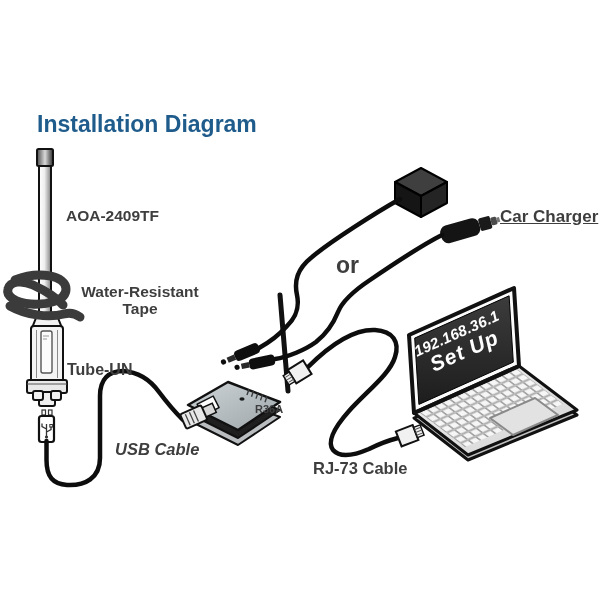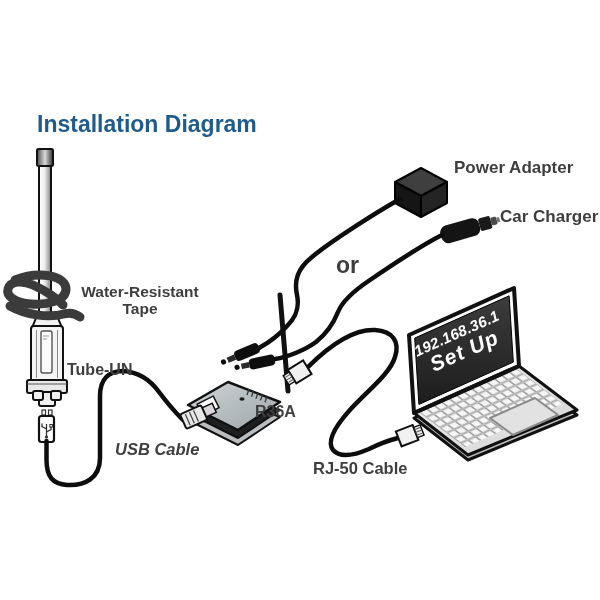--- a/index.html
+++ b/index.html
@@ -5,24 +5,24 @@
   html,body{margin:0;padding:0;background:#fff;}
   #stage{position:relative;width:600px;height:600px;background:#ffffff;overflow:hidden;
          font-family:"Liberation Sans",sans-serif;}
   #scene{position:absolute;left:0;top:0;}
   .lbl{position:absolute;font-weight:bold;color:#3e3e3e;white-space:nowrap;}
   .title{position:absolute;left:37px;top:111px;font-size:23px;font-weight:bold;color:#1f5c8c;}
   .lbl-aoa{left:66px;top:207px;font-size:15.5px;}
   .lbl-water{left:76px;top:284px;width:128px;font-size:15.5px;line-height:1.08;text-align:center;white-space:normal;}
   .lbl-tube{left:67px;top:349px;font-size:16px;margin-top:12px;}
   .lbl-usb{left:115px;top:440px;font-size:16.5px;font-style:italic;}
-  .lbl-r36a{left:255px;top:403px;font-size:16px;}
+  .lbl-r36a{left:255px;top:403px;font-size:11px;}
   .lbl-or{left:336px;top:252px;font-size:23px;}
   .lbl-power{left:454px;top:158px;font-size:17px;}
-  .lbl-car{left:500px;top:207px;font-size:17px;}
+  .lbl-car{left:500px;top:207px;font-size:17px;text-decoration:underline;}
   .lbl-rj45{left:313px;top:459px;font-size:16.5px;}
   .screen-text{position:absolute;left:407px;top:324px;width:114px;height:52px;
     transform:rotate(-24deg);color:#ffffff;font-weight:bold;font-style:italic;
     text-align:center;line-height:1.05;}
   .screen-text .l1{font-size:15px;letter-spacing:.3px;}
   .screen-text .l2{font-size:21px;letter-spacing:1px;}
 </style>
 </head>
 <body>
 
@@ -165,26 +165,26 @@
     <g transform="translate(409,435) rotate(-21)">
       <rect x="-11" y="-8" width="18" height="16" fill="#f1f1f1" stroke="#111" stroke-width="2"></rect>
       <rect x="7" y="-5.5" width="7" height="11" fill="#f1f1f1" stroke="#111" stroke-width="1.5"></rect>
       <line x1="7" y1="-3" x2="13" y2="-3" stroke="#555" stroke-width="1"></line>
       <line x1="7" y1="0" x2="13" y2="0" stroke="#555" stroke-width="1"></line>
       <line x1="7" y1="3" x2="13" y2="3" stroke="#555" stroke-width="1"></line>
     </g>
   </svg>
 
   <div class="title">Installation Diagram</div>
+  <div class="lbl lbl-aoa">AOA-2409TF</div>
   <div class="lbl lbl-water"><span>Water-Resistant</span><br><span>Tape</span></div>
   <div class="lbl lbl-tube">Tube-UN</div>
   <div class="lbl lbl-usb">USB Cable</div>
   <div class="lbl lbl-r36a">R36A</div>
   <div class="lbl lbl-or">or</div>
-  <div class="lbl lbl-power">Power Adapter</div>
   <div class="lbl lbl-car">Car Charger</div>
-  <div class="lbl lbl-rj45">RJ-50 Cable</div>
+  <div class="lbl lbl-rj45">RJ-73 Cable</div>
 
   <div class="screen-text">
     <div class="l1">192.168.36.1</div>
     <div class="l2">Set Up</div>
   </div>
 </div>
 
 </body></html>

